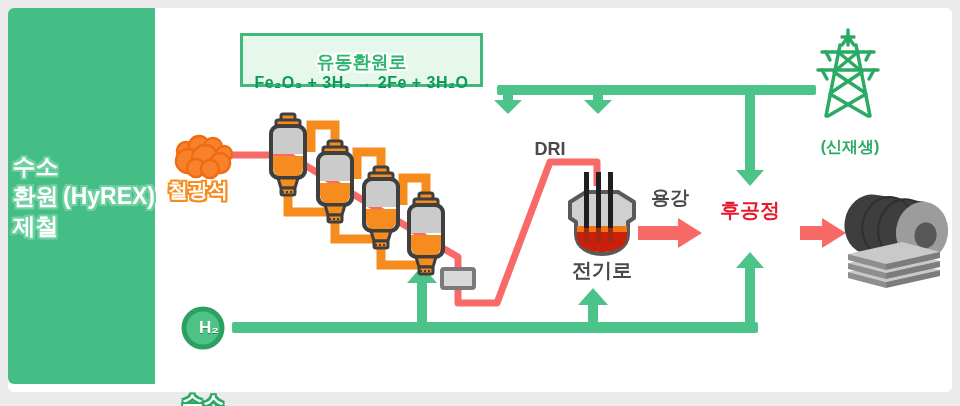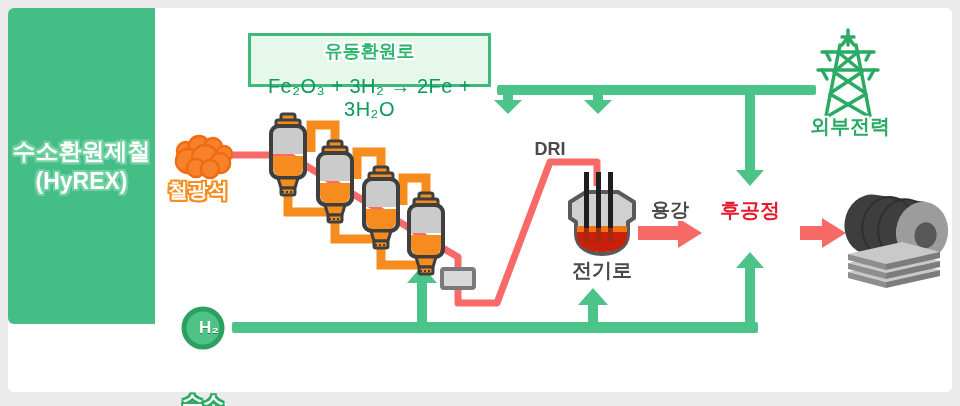--- a/index.html
+++ b/index.html
@@ -5,34 +5,34 @@
   :root{
     --frame_bg:#EBEBEB; --canvas_bg:#FFFFFF; --brand_green:#45BE86; --flow_green:#4CC389;
     --deep_green:#2BAA64; --box_bg:#E6F7EC; --box_border:#3FBA7A; --equation_green:#0B9B57;
     --title_green:#2EB56E; --flow_red:#F76A68; --accent_red:#E8192C; --pipe_orange:#F78C1E;
     --ore_orange:#F8822C; --dark_text:#4A4A4A; --steel_gray:#CBCBCB; --outline_dark:#3F3F3F;
   }
   *{margin:0;padding:0;box-sizing:border-box;}
   body{font-family:"Liberation Sans","DejaVu Sans",sans-serif;background:#fff;}
   .stage{position:relative;width:960px;height:406px;background:var(--frame_bg);overflow:hidden;}
   .canvas{position:absolute;left:8px;top:8px;width:944px;height:384px;background:var(--canvas_bg);border-radius:6px;}
-  .sidebar{position:absolute;left:8px;top:8px;width:147px;height:316px;background:var(--brand_green);
-    border-radius:6px 0 0 6px;display:flex;flex-direction:column;justify-content:center;align-items:center;}
+  .sidebar{position:absolute;left:8px;top:8px;width:147px;height:376px;background:var(--brand_green);
+    border-radius:6px 0 0 6px;display:flex;flex-direction:row;justify-content:center;align-items:center;}
   .sidebar .t{color:#fff;font-weight:bold;font-size:23px;line-height:30px;text-align:center;
     text-shadow:-2px -2px 0 #6FD1A1,2px -2px 0 #6FD1A1,-2px 2px 0 #6FD1A1,2px 2px 0 #6FD1A1,0 2px 0 #6FD1A1,0 -2px 0 #6FD1A1,2px 0 0 #6FD1A1,-2px 0 0 #6FD1A1;}
   svg{position:absolute;left:0;top:0;}
   .lbl{position:absolute;text-align:center;font-weight:bold;white-space:nowrap;}
   .ow{text-shadow:-2px -2px 0 #fff,2px -2px 0 #fff,-2px 2px 0 #fff,2px 2px 0 #fff,0 2px 0 #fff,0 -2px 0 #fff,2px 0 0 #fff,-2px 0 0 #fff;}
   .oo{color:#fff;text-shadow:-2px -2px 0 var(--pipe_orange),2px -2px 0 var(--pipe_orange),-2px 2px 0 var(--pipe_orange),2px 2px 0 var(--pipe_orange),0 2px 0 var(--pipe_orange),0 -2px 0 var(--pipe_orange),2px 0 0 var(--pipe_orange),-2px 0 0 var(--pipe_orange);}
   .og{color:#fff;text-shadow:-2px -2px 0 var(--deep_green),2px -2px 0 var(--deep_green),-2px 2px 0 var(--deep_green),2px 2px 0 var(--deep_green),0 2px 0 var(--deep_green),0 -2px 0 var(--deep_green),2px 0 0 var(--deep_green),-2px 0 0 var(--deep_green);margin-top:40px;}
   .gray{color:var(--dark_text);} .redtx{color:var(--accent_red);} .grtx{color:var(--deep_green);}
-  .box{position:absolute;left:248px;top:33px;width:243px;height:54px;background:var(--box_bg);
-    border:3px solid var(--box_border);text-align:center;padding-top:3px;}
+  .box{position:absolute;left:240px;top:33px;width:243px;height:54px;background:var(--box_bg);
+    border:3px solid var(--box_border);text-align:center;padding-top:14px;}
   .box .bt{font-size:18px;font-weight:bold;color:var(--title_green);}
-  .box .eq{font-size:20px;font-weight:normal;color:var(--equation_green);letter-spacing:0.5px;margin-top:12px;}
+  .box .eq{font-size:16px;font-weight:bold;color:var(--equation_green);letter-spacing:0.5px;}
   
   .g-fill{fill:var(--flow_green);}
   .r-line{fill:none;stroke:var(--flow_red);stroke-width:7;stroke-linejoin:round;}
   .r-fill{fill:var(--flow_red);}
   .pipe{fill:none;stroke:var(--pipe_orange);stroke-width:9;}
   .orange-s{fill:var(--pipe_orange);stroke:var(--outline_dark);stroke-width:3;}
   .tower{fill:none;stroke:var(--deep_green);stroke-width:3.5;stroke-linecap:round;}
   .h2c{fill:#4FC385;stroke:#2AA163;stroke-width:5;}
 </style>
 </head>
@@ -160,18 +160,18 @@
   </svg>
 
   <div class="box">
     <div class="bt ow">유동환원로</div>
     <div class="eq">Fe₂O₃ + 3H₂ → 2Fe + 3H₂O</div>
   </div>
 
   <div class="lbl oo" style="left:158px;top:177px;width:80px;font-size:20px;">철광석</div>
   <div class="lbl gray ow" style="left:520px;top:130px;width:60px;font-size:18px;margin-top:9px;">DRI</div>
   <div class="lbl gray ow" style="left:552px;top:257px;width:100px;font-size:20px;">전기로</div>
-  <div class="lbl gray ow" style="left:640px;top:185px;width:60px;font-size:19px;margin-top:12px;">용강</div>
+  <div class="lbl gray ow" style="left:640px;top:185px;width:60px;font-size:19px;">용강</div>
   <div class="lbl redtx ow" style="left:702px;top:197px;width:96px;font-size:20px;">후공정</div>
-  <div class="lbl grtx ow" style="left:804px;top:113px;width:92px;font-size:20px;">외부전력</div>
+  <div class="lbl grtx ow" style="left:810px;top:137px;width:80px;font-size:16px;">(신재생)</div>
   <div class="lbl" style="left:183px;top:318px;width:52px;font-size:17px;color:#fff;text-shadow:0 1px 0 #1D8F52;">H₂</div>
   <div class="lbl og" style="left:177px;top:349px;width:52px;font-size:21px;">수소</div>
 </div>
 
 </body></html>

